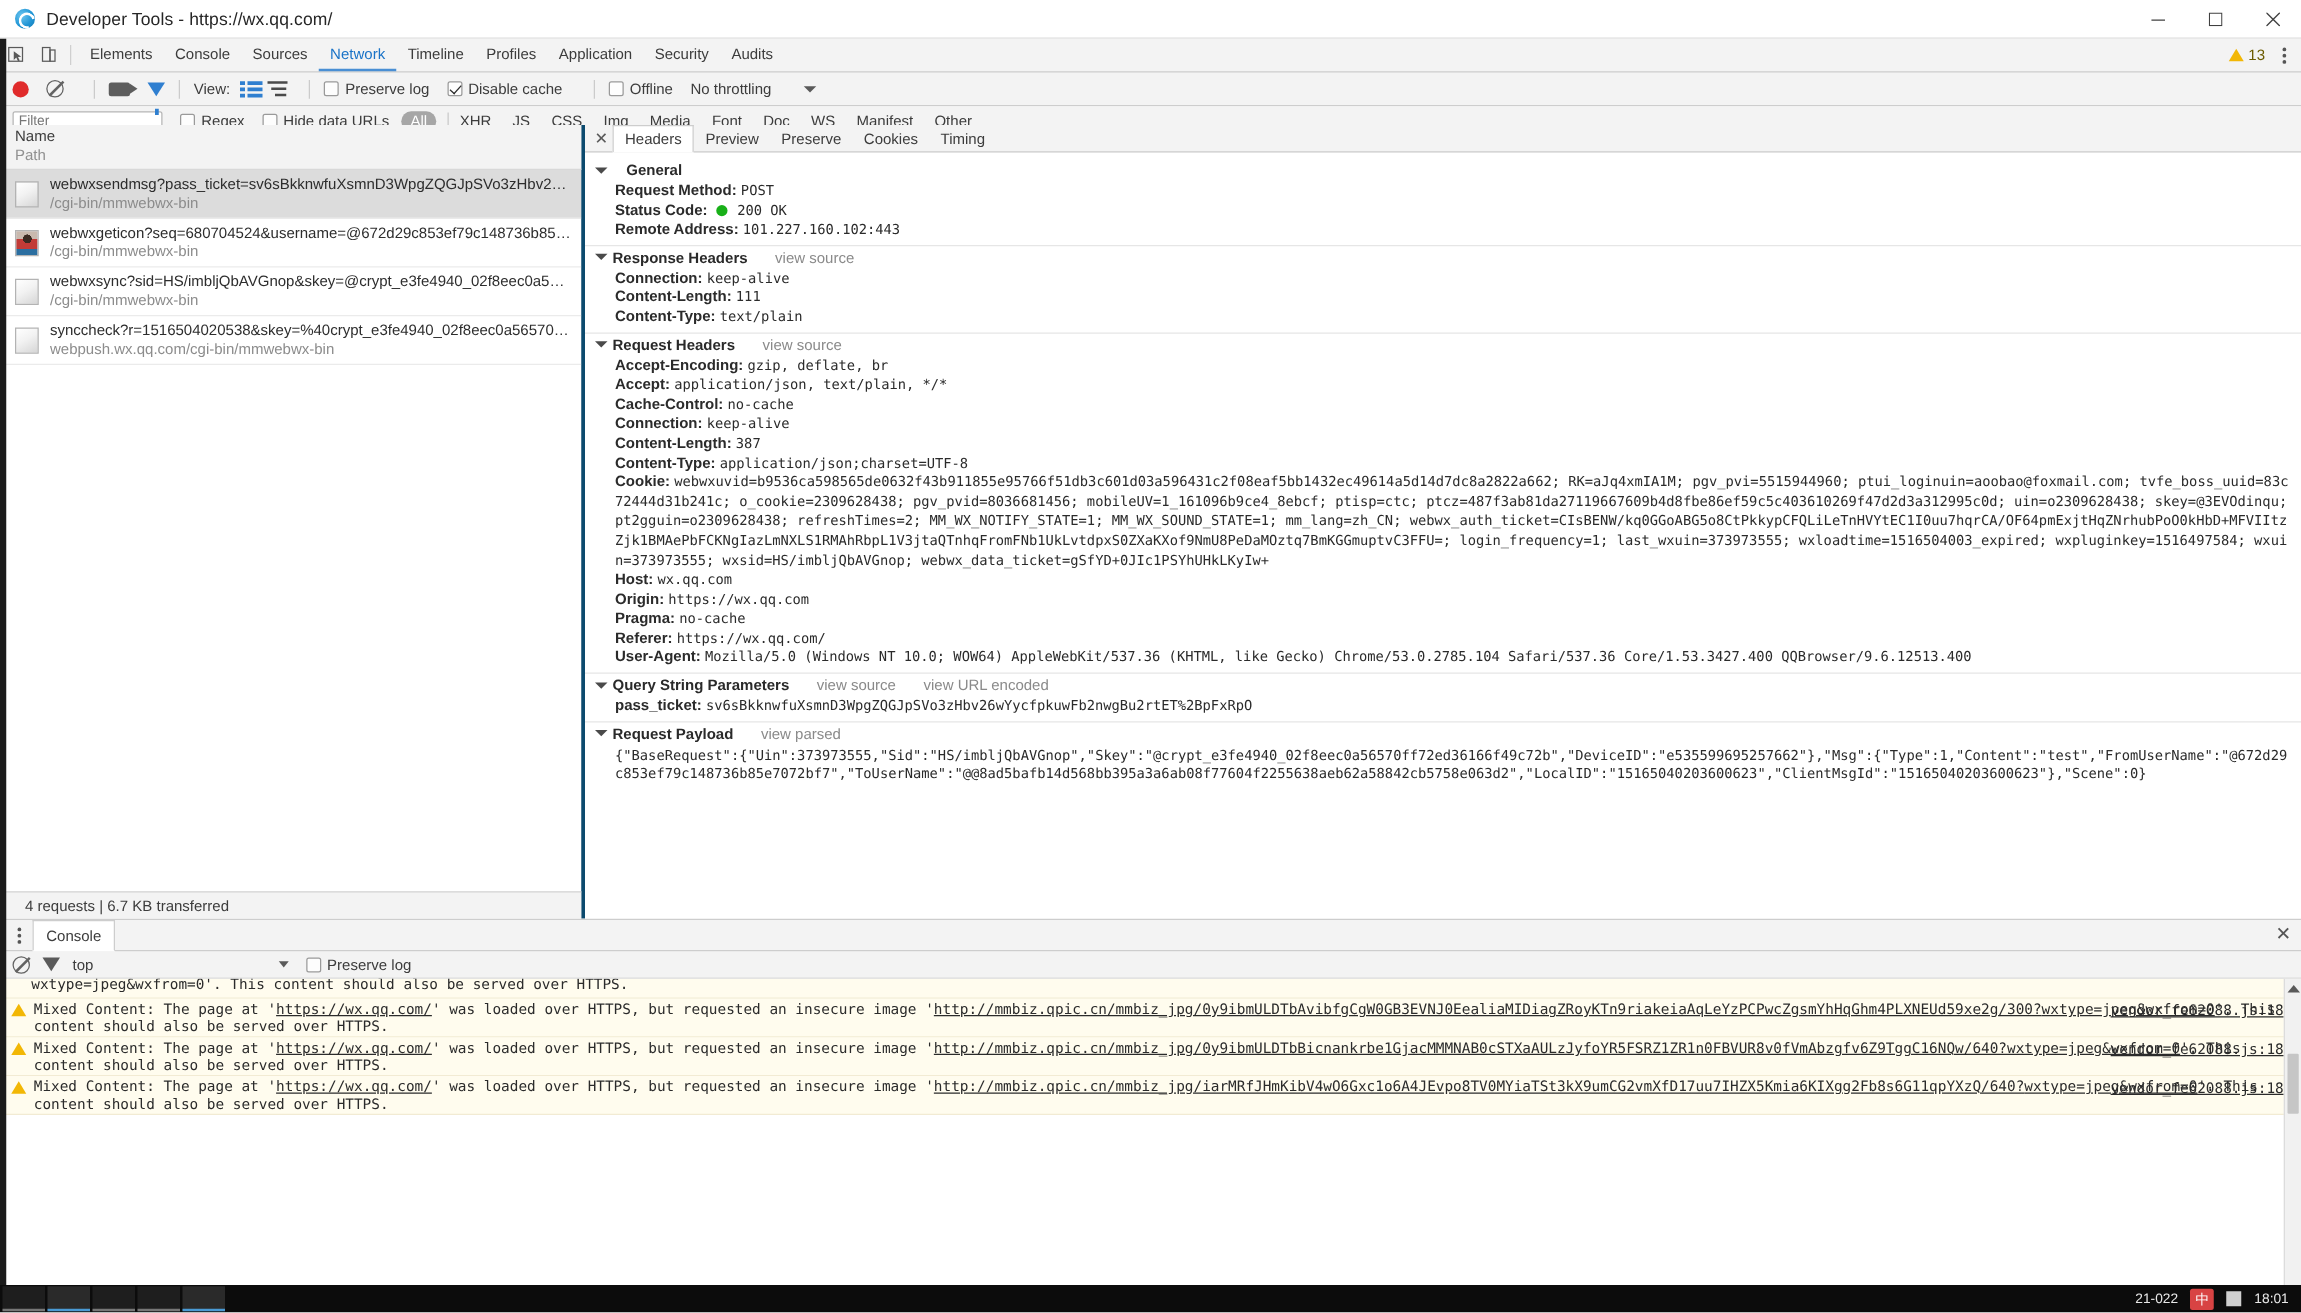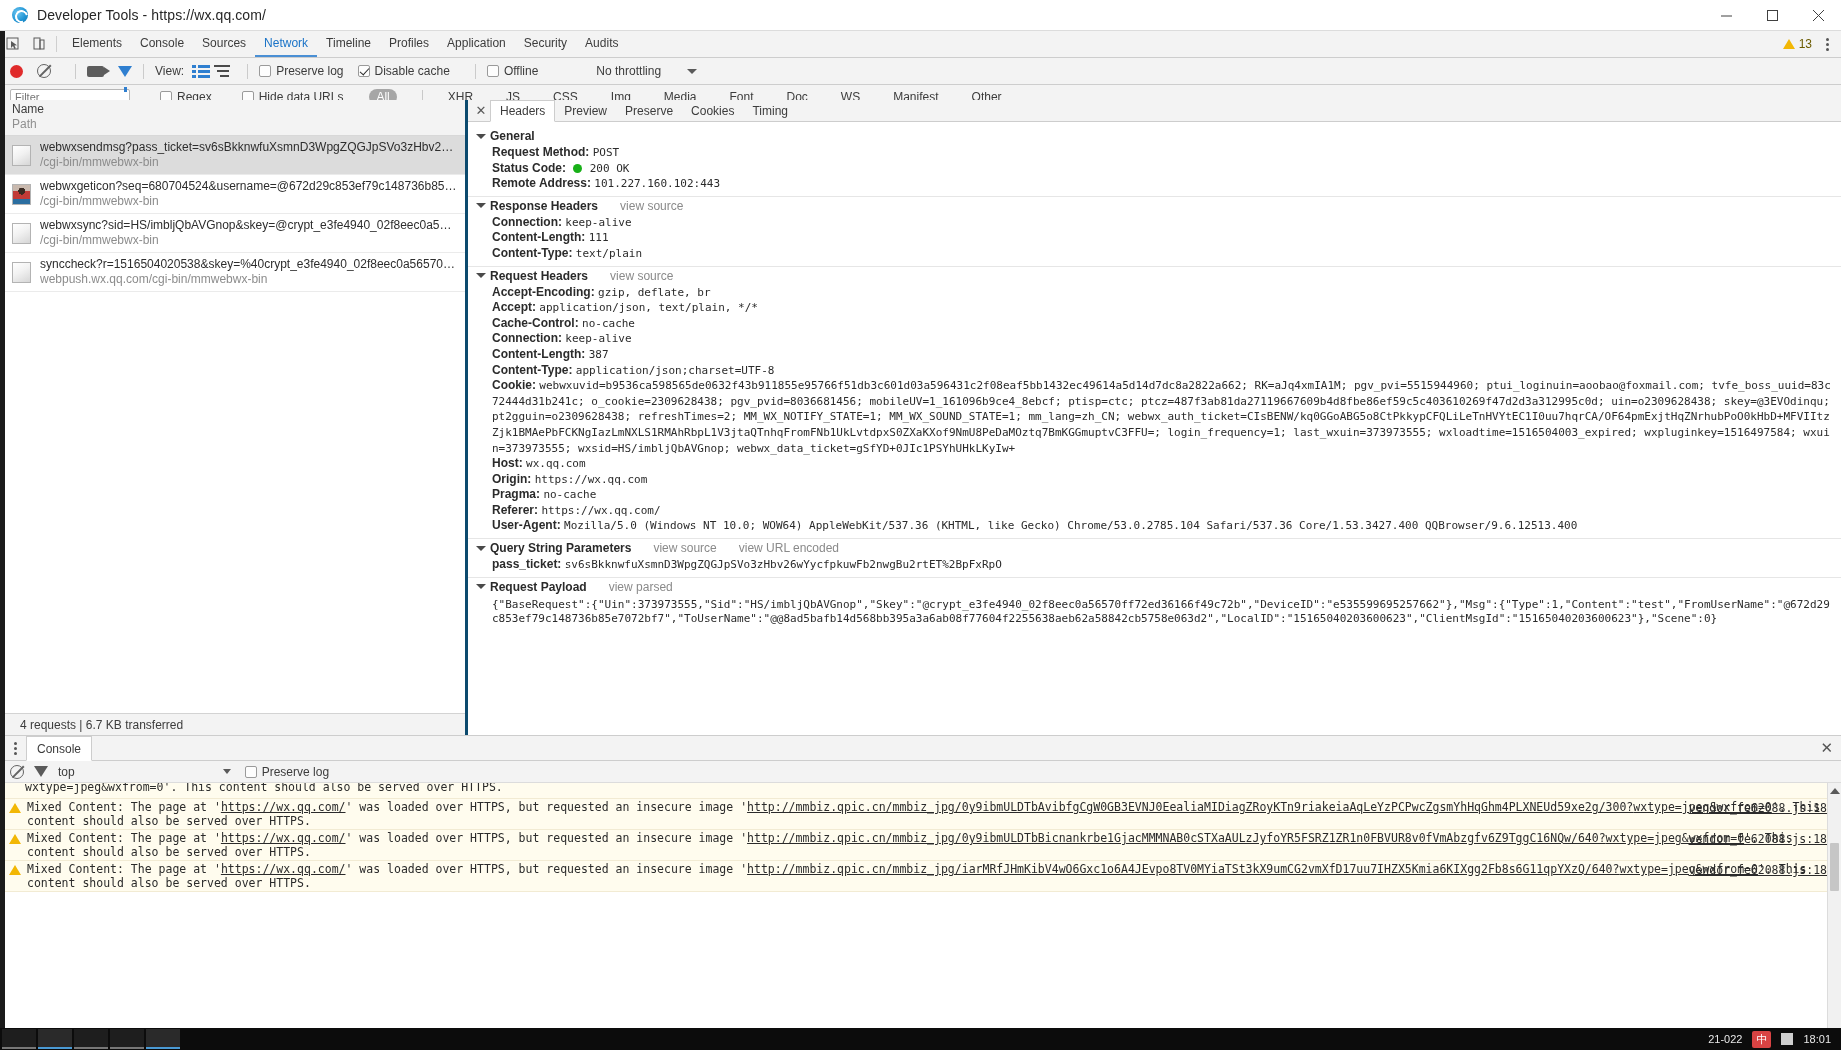--- a/index.html
+++ b/index.html
@@ -80,27 +80,27 @@
   .view-tree i{position:absolute;background:#4a4a4a;height:2px;}
   .cbx {
     width:12px;height:12px;border:1px solid #9a9a9a;background:#fdfdfd;border-radius:2px;
     display:inline-block;vertical-align:-2px;margin-right:5px;position:relative;flex:none;
   }
   .cbx.on:after{
     content:""; position:absolute; left:3px; top:0px; width:4px; height:8px;
     border:solid #2b2b2b; border-width:0 1.6px 1.6px 0; transform:rotate(42deg);
   }
   .tb-chk { display:flex;align-items:center;color:#3c3c3c;margin-right:14px; white-space:nowrap;}
-  .throttle { color:#3c3c3c;margin-left:44px;}
+  .throttle { color:#3c3c3c;}
   .caret-dn { width:0;height:0;border-left:5px solid transparent;border-right:5px solid transparent;border-top:5px solid #5a5a5a; margin-left:26px;}
 
   
   .filter-bar {
     height: 25px; background:#f3f3f3; border-bottom:1px solid #cdcdcd;
-    display:flex;align-items:center;padding-left:10px; font-size:12px;gap:16px;
+    display:flex;align-items:center;padding-left:10px; font-size:12px;
   }
   .filter-input {
     width:120px;height:17px;border:1px solid #b6b6b6;background:#fff;border-radius:2px;
     font-size:11px;color:#999; padding:0 4px; font-family:"Liberation Sans",sans-serif;
     outline:none;
   }
   .fb-chk { display:flex;align-items:center;color:#3c3c3c;margin-left:14px;white-space:nowrap;}
   .pill-all {
     margin-left:10px; background:#a6a6a6; color:#fff; border-radius:9px;
     padding:1px 7px; font-size:12px; line-height:14px;
@@ -150,21 +150,21 @@
     padding-left:4px;
   }
   .dt-close { width:18px;display:flex;align-items:center;justify-content:center;color:#5a5a5a;font-size:13px;}
   .d-tab { padding:0 9px; display:flex;align-items:center;font-size:12px;color:#3c3c3c; }
   .d-tab.active { background:#fff; border:1px solid #cdcdcd; border-bottom:1px solid #fff; margin-bottom:-1px;}
   .detail-body { flex:1; overflow:hidden; padding:5px 0 0 0; }
   .sec-head {
     display:flex;align-items:center;gap:0px;padding:2px 0 2px 8px;font-size:12px;font-weight:bold;color:#2a2a2a;
     border-top:1px solid #e6e6e6;
   }
-  .sec-head.first { border-top:none; }
+  .sec-head.first { border-top:none;gap:11px; }
   .tri { width:0;height:0;border-left:5px solid #4a4a4a;border-top:4px solid transparent;border-bottom:4px solid transparent;margin-right:5px;}
   .tri.open { border-left:5px solid transparent;border-right:5px solid transparent;border-top:5px solid #4a4a4a;border-bottom:none;margin-right:4px;}
   .viewsrc { font-weight:normal;color:#8a8a8a;margin-left:22px;font-size:12px;}
   .kv {
     padding:0px 6px 0px 24px; font-size:12px; line-height:14.6px; color:#2b2b2b;
     word-break: break-all; white-space: normal;
   }
   .kv b { font-weight:bold; }
   .kv .val { font-family:"DejaVu Sans Mono", monospace; font-size:11px; color:#2b2b2b; }
   .mono-block {

